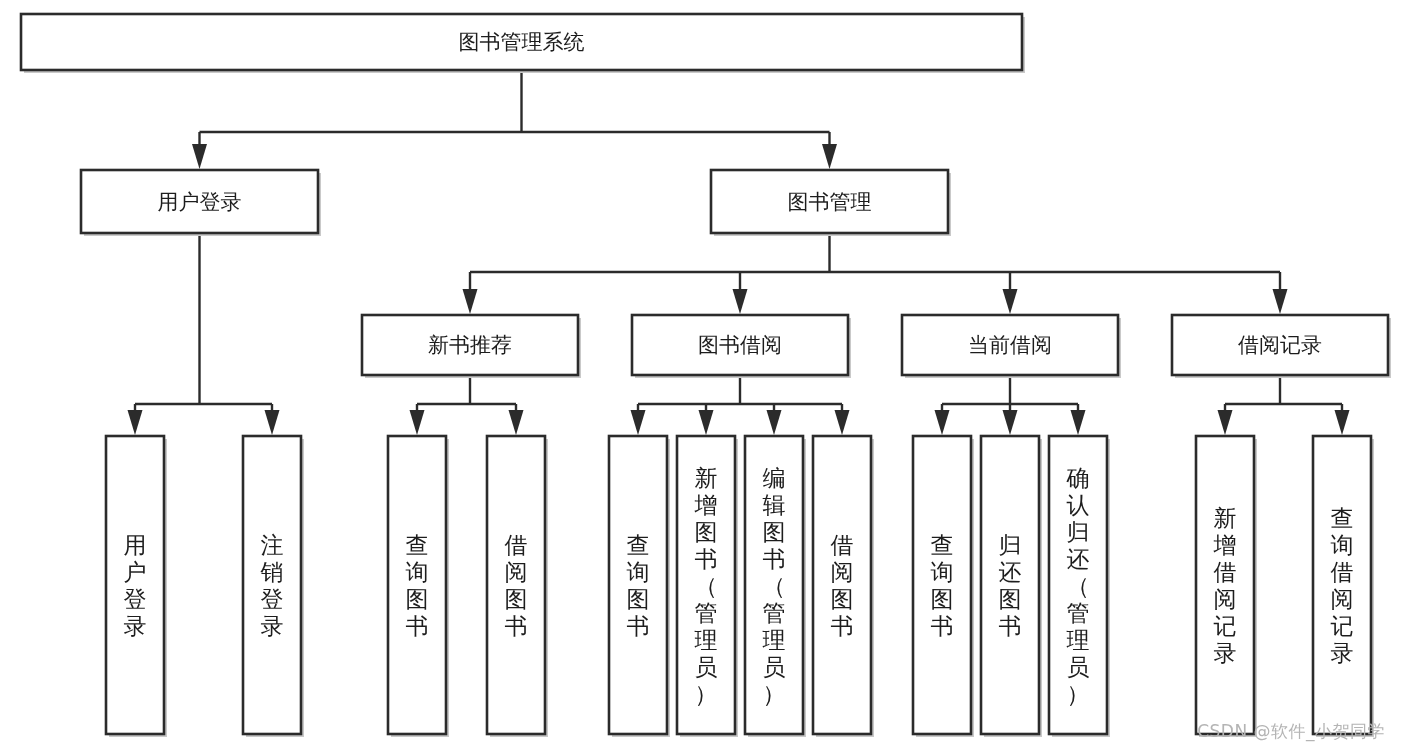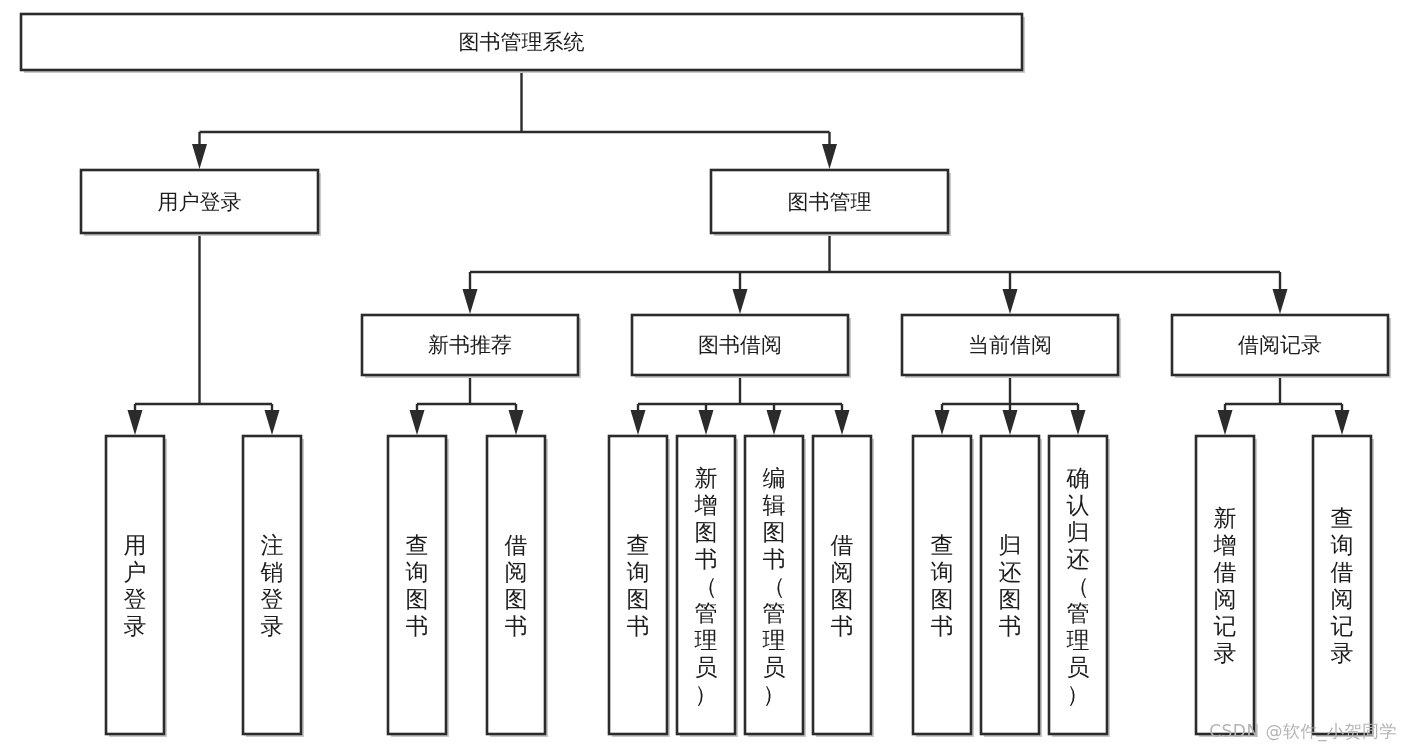--- a/index.html
+++ b/index.html
@@ -51,21 +51,21 @@
     dominant-baseline: middle;
   }
   .leaf-label-v {
     font-family: "DejaVu Sans", "Liberation Sans", sans-serif;
     font-size: 23px;
     fill: #1d1d1d;
     text-anchor: middle;
   }
   .watermark {
     position: absolute;
-    right: 8px;
+    right: 20px;
     bottom: 4px;
     font-family: "DejaVu Sans", "Liberation Sans", sans-serif;
     font-size: 17px;
     color: #b4b4b4;
     white-space: nowrap;
     letter-spacing: 0.5px;
   }
 </style>
 </head>
 <body>

